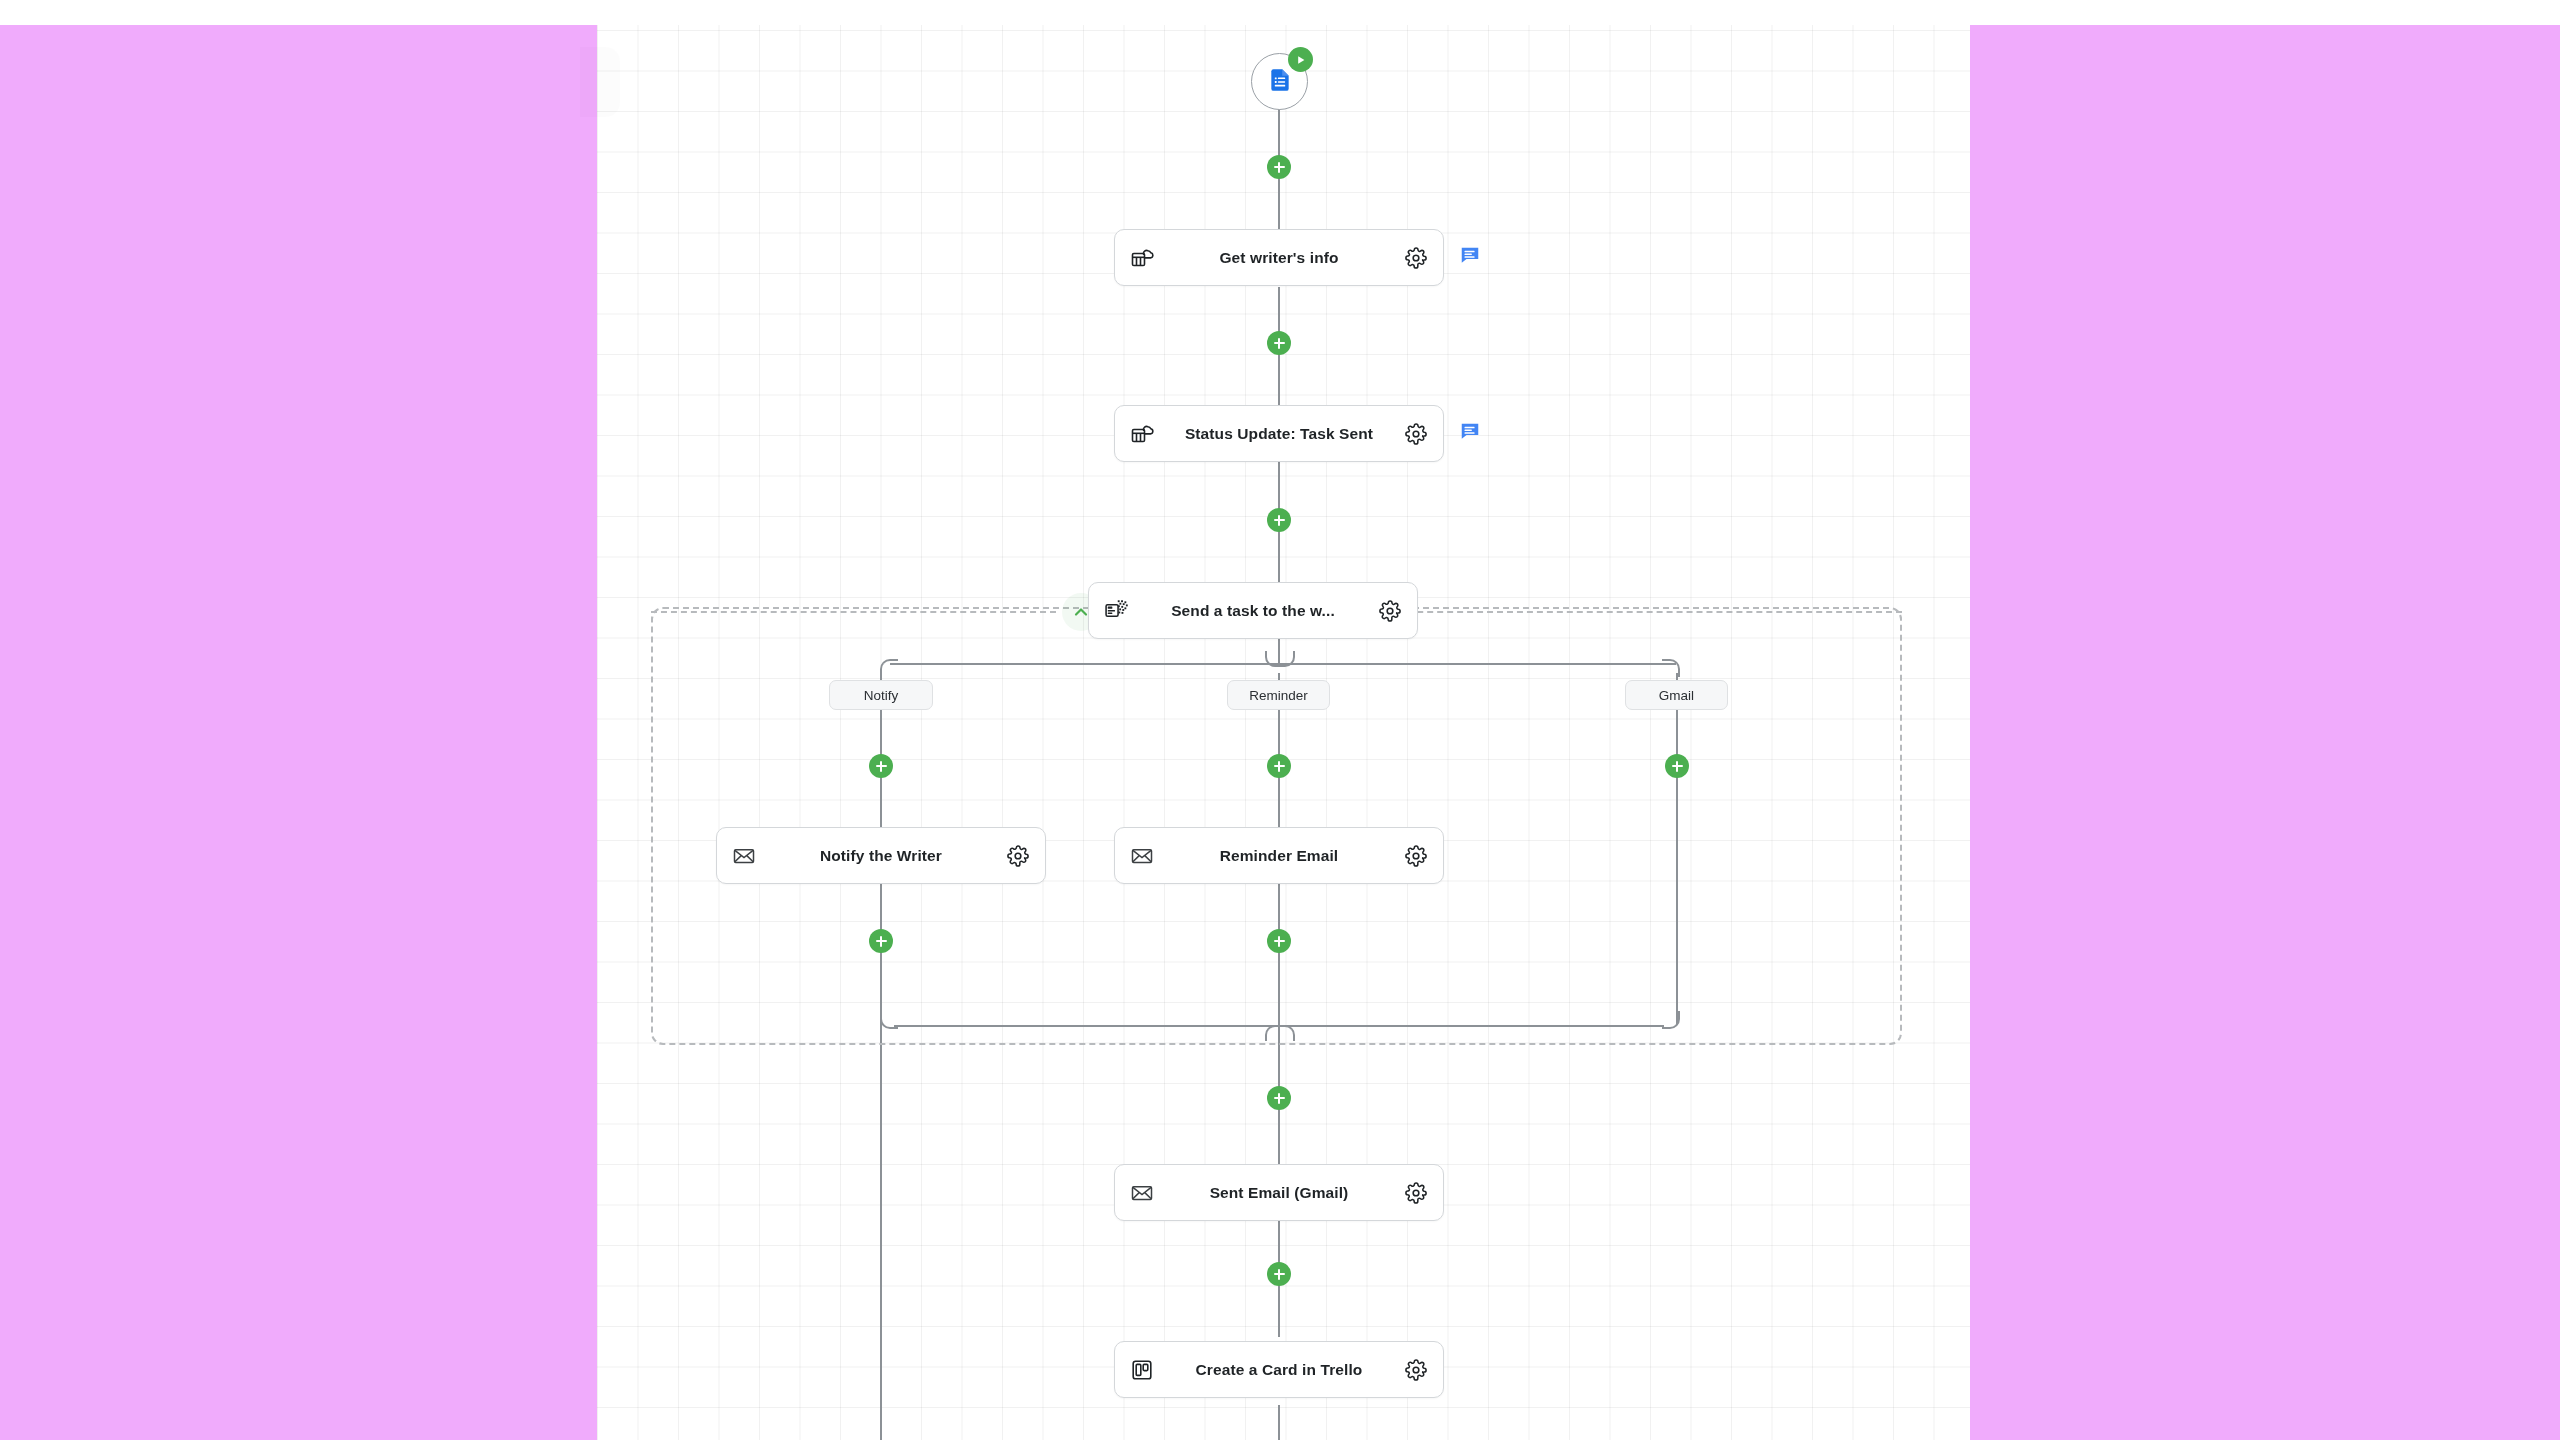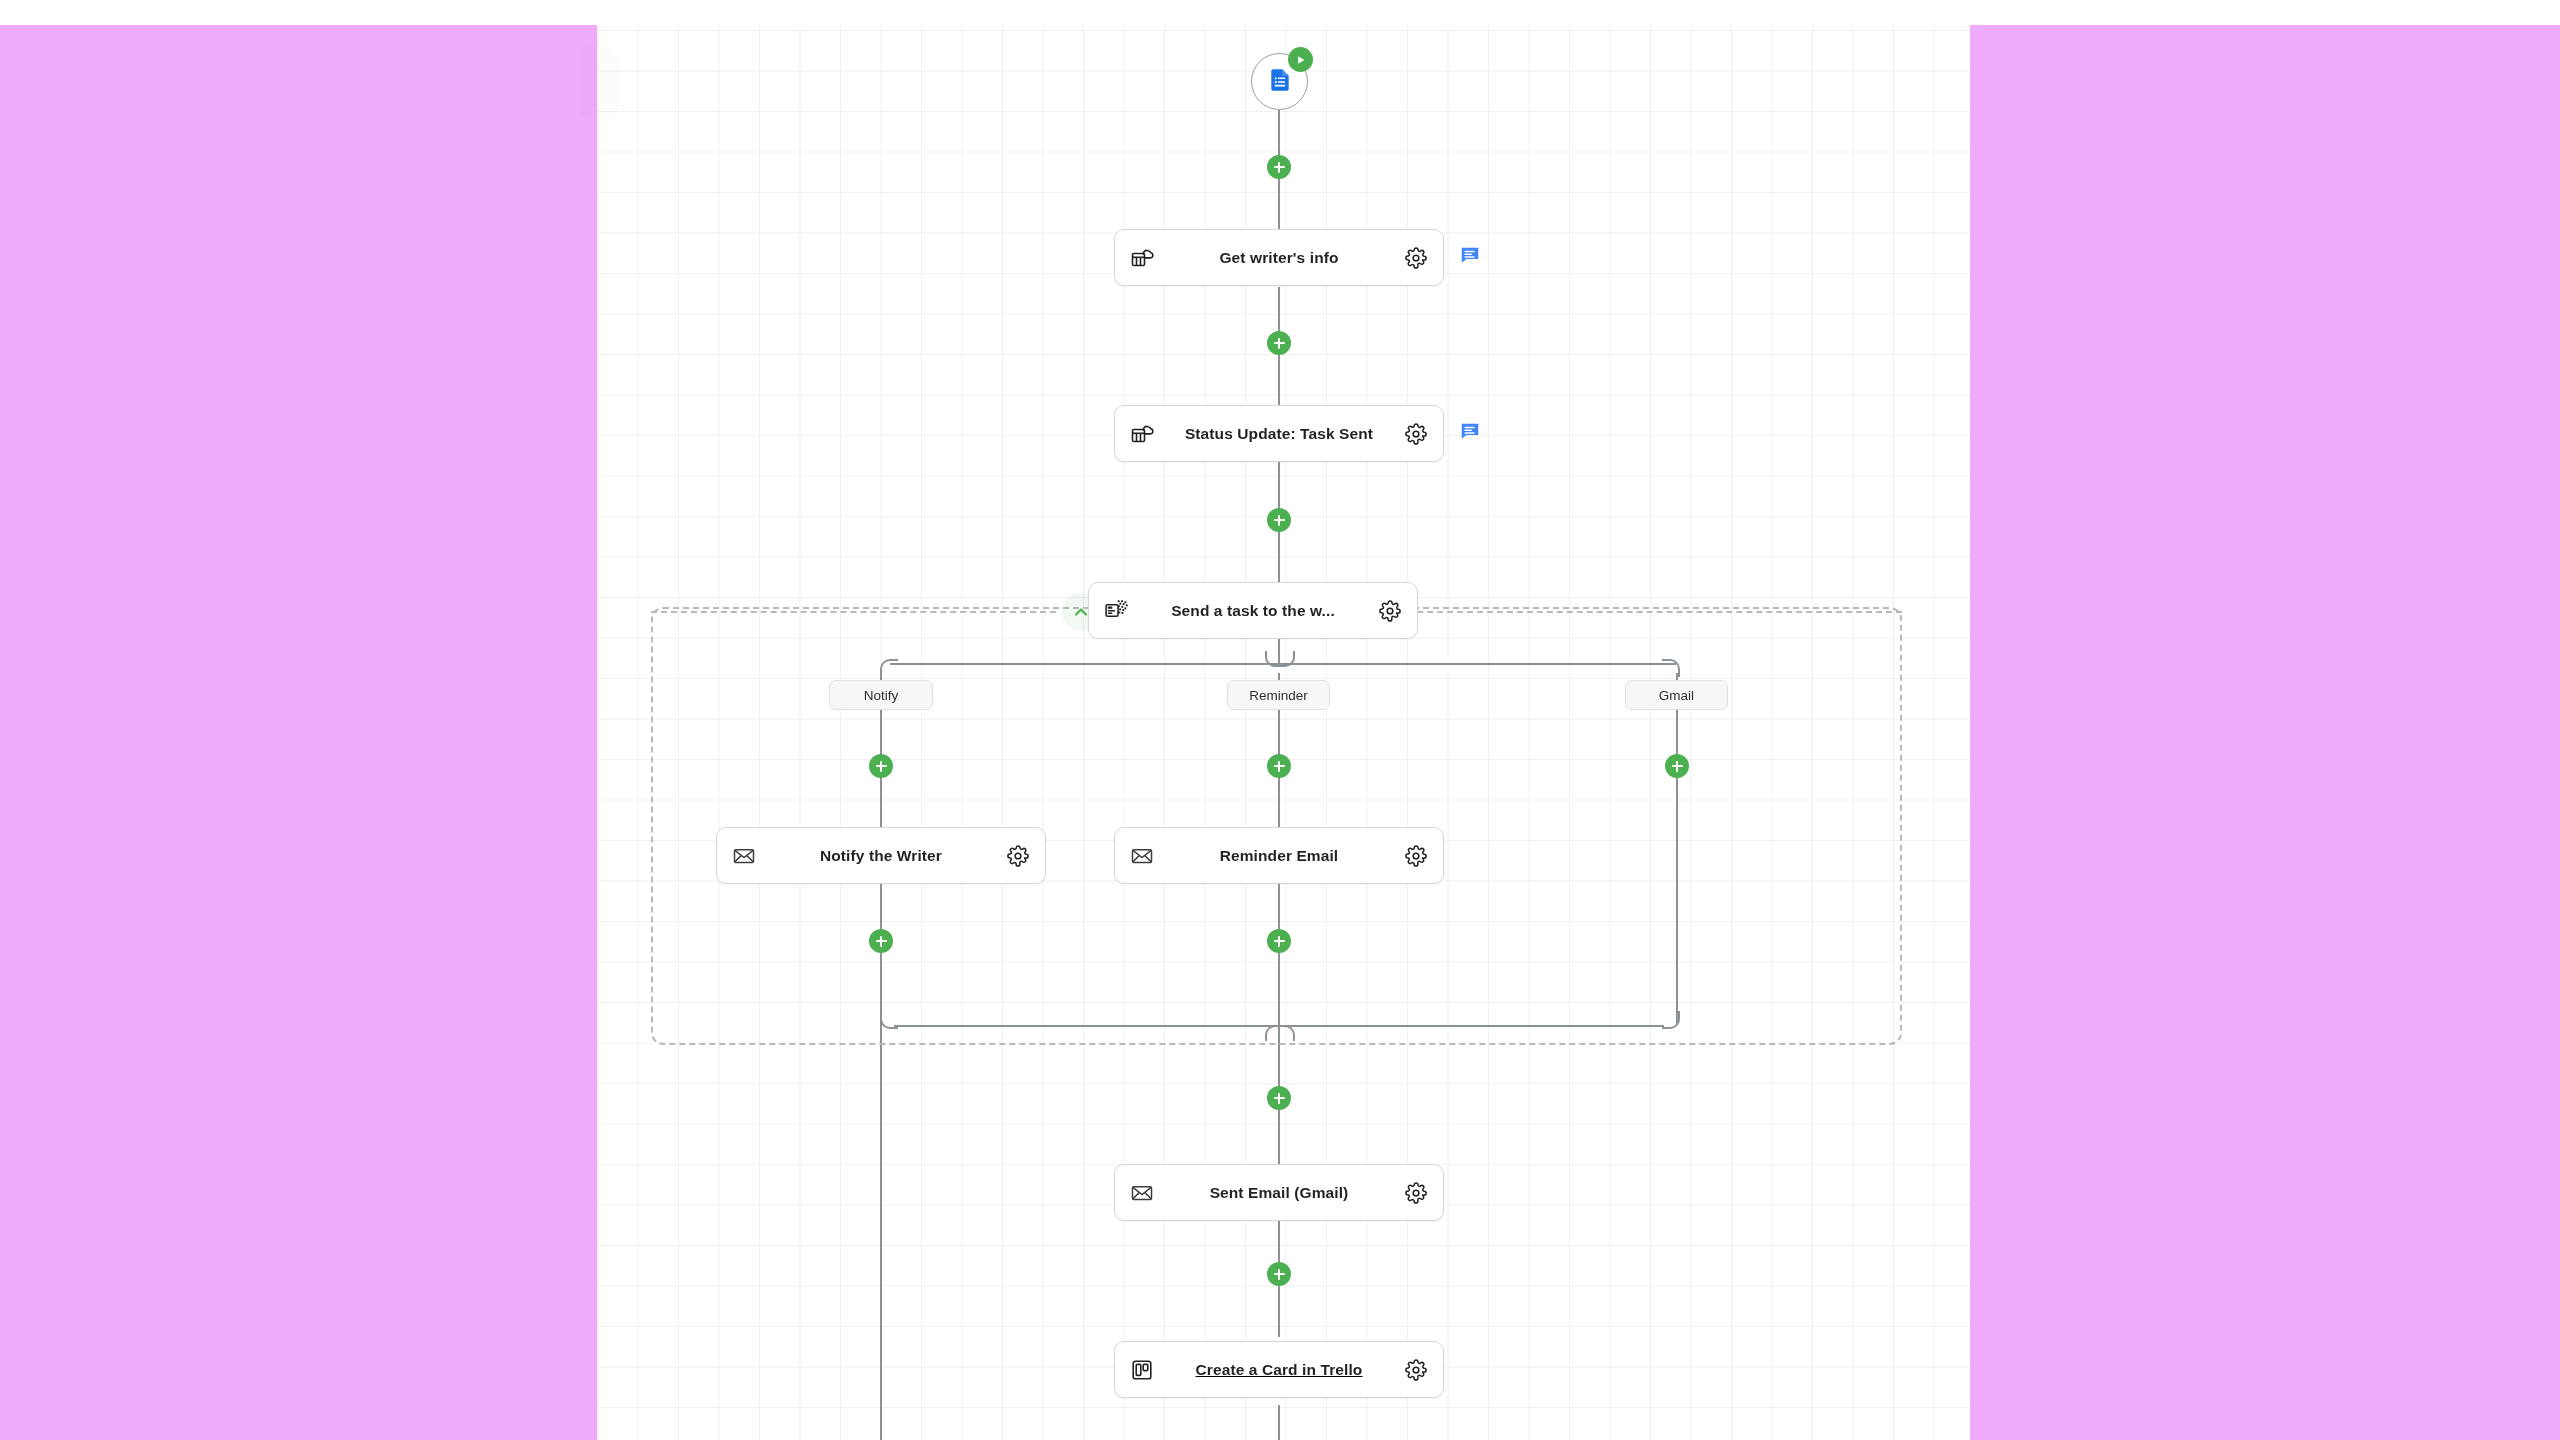--- a/index.html
+++ b/index.html
@@ -482,21 +482,21 @@
     <span class="node-gear">
       <svg width="22" height="22" viewBox="0 0 24 24" fill="none" stroke="#1f2326" stroke-width="1.7">
         <circle cx="12" cy="12" r="3.1"></circle>
         <path d="M19.4 13.5a1.7 1.7 0 0 0 .35 1.88l.06.06a2 2 0 1 1-2.84 2.84l-.06-.06a1.7 1.7 0 0 0-1.88-.35 1.7 1.7 0 0 0-1.05 1.57V21a2 2 0 0 1-4 0v-.1A1.7 1.7 0 0 0 8.9 19.3a1.7 1.7 0 0 0-1.88.35l-.06.06a2 2 0 1 1-2.84-2.84l.06-.06a1.7 1.7 0 0 0 .35-1.88 1.7 1.7 0 0 0-1.57-1.05H3a2 2 0 0 1 0-4h.1A1.7 1.7 0 0 0 4.7 8.9a1.7 1.7 0 0 0-.35-1.88l-.06-.06a2 2 0 1 1 2.84-2.84l.06.06a1.7 1.7 0 0 0 1.88.35H9.1A1.7 1.7 0 0 0 10.15 3V3a2 2 0 0 1 4 0v.1a1.7 1.7 0 0 0 1.05 1.57 1.7 1.7 0 0 0 1.88-.35l.06-.06a2 2 0 1 1 2.84 2.84l-.06.06a1.7 1.7 0 0 0-.35 1.88V9.1a1.7 1.7 0 0 0 1.57 1.05H21a2 2 0 0 1 0 4h-.1a1.7 1.7 0 0 0-1.5 1.05z"></path>
       </svg>
     </span>
   </div>
 
   <div class="plus-btn" style="left:1267px; top:1237px;"></div>
 
-  <div class="node" style="left:1114px; top:1316px; width:330px;text-decoration:underline;">
+  <div class="node" style="left:1114px; top:1316px; width:330px;">
     <span class="node-icon">
       <svg width="24" height="24" viewBox="0 0 24 24" fill="none" stroke="#1f2326" stroke-width="1.6">
         <rect x="3.2" y="3.2" width="17.6" height="17.6" rx="2.4"></rect>
         <rect x="6.2" y="6.4" width="4.6" height="11" rx="1"></rect>
         <rect x="13.2" y="6.4" width="4.6" height="6.2" rx="1"></rect>
       </svg>
     </span>
     <span class="node-label">Create a Card in Trello</span>
     <span class="node-gear">
       <svg width="22" height="22" viewBox="0 0 24 24" fill="none" stroke="#1f2326" stroke-width="1.7">

